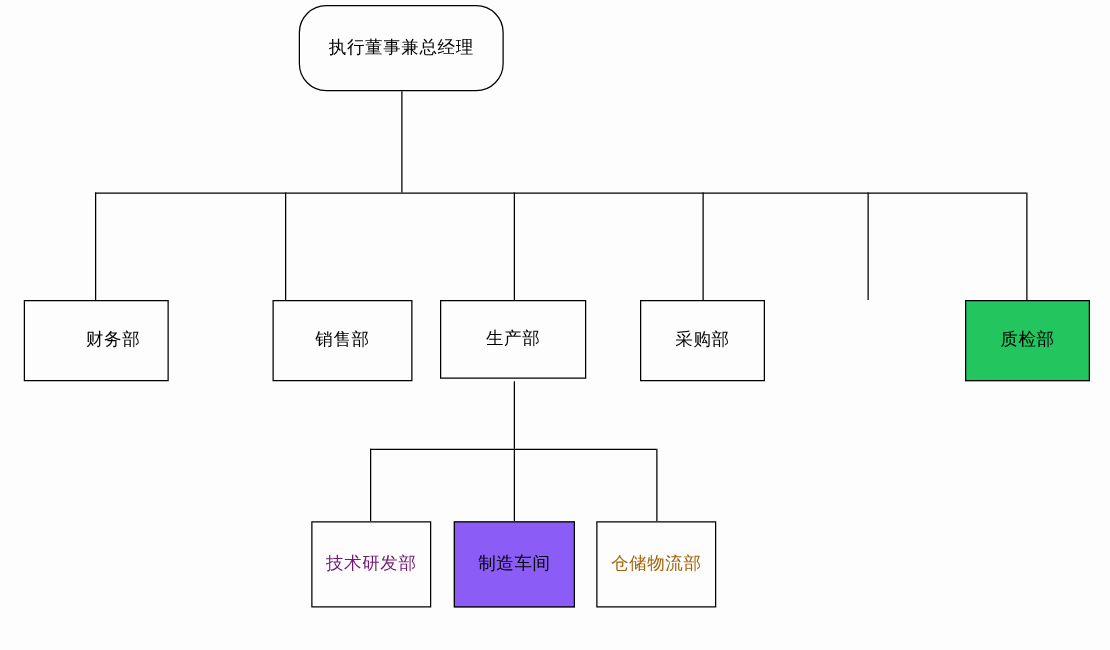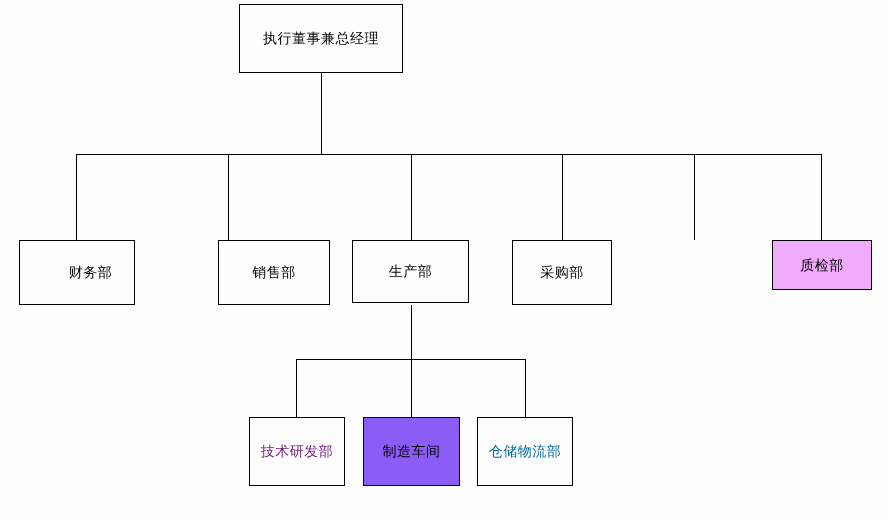--- a/index.html
+++ b/index.html
@@ -45,21 +45,21 @@
   }
   .connector.h {
     height: 1px;
   }
 </style>
 </head>
 <body>
 
 <div id="chart-root" style="background: rgb(253, 253, 253);">
 
-  <div class="node-box" style="left: 239px; top: 4px; width: 164px; height: 69px; border-color: rgb(0, 0, 0); background: rgb(253, 253, 253); color: rgb(0, 0, 0);">
+  <div class="node-box" style="left: 239px; top: 4px; width: 164px; height: 69px; border-color: rgb(0, 0, 0); background: rgb(253, 253, 253); color: rgb(0, 0, 0); border-radius: 22px;">
     <span class="node-label">执行董事兼总经理</span>
   </div>
 
   <div class="connector v" style="left: 321px; top: 73px; height: 81px; background: rgb(0, 0, 0);"></div>
 
   <div class="connector h" style="left: 76px; top: 154px; width: 745px; background: rgb(0, 0, 0);"></div>
 
   <div class="connector v" style="left: 76px; top: 154px; height: 86px; background: rgb(0, 0, 0);"></div>
   <div class="connector v" style="left: 228px; top: 154px; height: 86px; background: rgb(0, 0, 0);"></div>
   <div class="connector v" style="left: 411px; top: 154px; height: 86px; background: rgb(0, 0, 0);"></div>
@@ -72,35 +72,35 @@
   </div>
   <div class="node-box" style="left: 172px; top: 240px; width: 112px; height: 65px; border-color: rgb(0, 0, 0); background: rgb(253, 253, 253); color: rgb(0, 0, 0); margin-left: 46px;">
     <span class="node-label">销售部</span>
   </div>
   <div class="node-box" style="left: 352px; top: 240px; width: 117px; height: 63px; border-color: rgb(0, 0, 0); background: rgb(253, 253, 253); color: rgb(0, 0, 0);">
     <span class="node-label">生产部</span>
   </div>
   <div class="node-box" style="left: 512px; top: 240px; width: 100px; height: 65px; border-color: rgb(0, 0, 0); background: rgb(253, 253, 253); color: rgb(0, 0, 0);">
     <span class="node-label">采购部</span>
   </div>
-  <div class="node-box" style="left: 772px; top: 240px; width: 100px; height: 50px; border-color: rgb(0, 0, 0); background: #f0abfc; color: rgb(0, 0, 0);">
+  <div class="node-box" style="left: 772px; top: 240px; width: 100px; height: 65px; border-color: rgb(0, 0, 0); background: #22c55e; color: rgb(0, 0, 0);">
     <span class="node-label">质检部</span>
   </div>
 
   <div class="connector v" style="left: 411px; top: 305px; height: 54px; background: rgb(0, 0, 0);"></div>
 
   <div class="connector h" style="left: 296px; top: 359px; width: 229px; background: rgb(0, 0, 0);"></div>
 
   <div class="connector v" style="left: 296px; top: 359px; height: 58px; background: rgb(0, 0, 0);"></div>
   <div class="connector v" style="left: 411px; top: 359px; height: 58px; background: rgb(0, 0, 0);"></div>
   <div class="connector v" style="left: 525px; top: 359px; height: 58px; background: rgb(0, 0, 0);"></div>
 
   <div class="node-box" style="left: 249px; top: 417px; width: 96px; height: 69px; border-color: rgb(0, 0, 0); background: rgb(253, 253, 253); color: #701a75;">
     <span class="node-label">技术研发部</span>
   </div>
   <div class="node-box" style="left: 363px; top: 417px; width: 97px; height: 69px; border-color: rgb(0, 0, 0); background: #8b5cf6; color: rgb(0, 0, 0);">
     <span class="node-label">制造车间</span>
   </div>
-  <div class="node-box" style="left: 477px; top: 417px; width: 96px; height: 69px; border-color: rgb(0, 0, 0); background: rgb(253, 253, 253); color: #0369a1;">
+  <div class="node-box" style="left: 477px; top: 417px; width: 96px; height: 69px; border-color: rgb(0, 0, 0); background: rgb(253, 253, 253); color: #a16207;">
     <span class="node-label">仓储物流部</span>
   </div>
 
 </div>
 
 </body></html>

